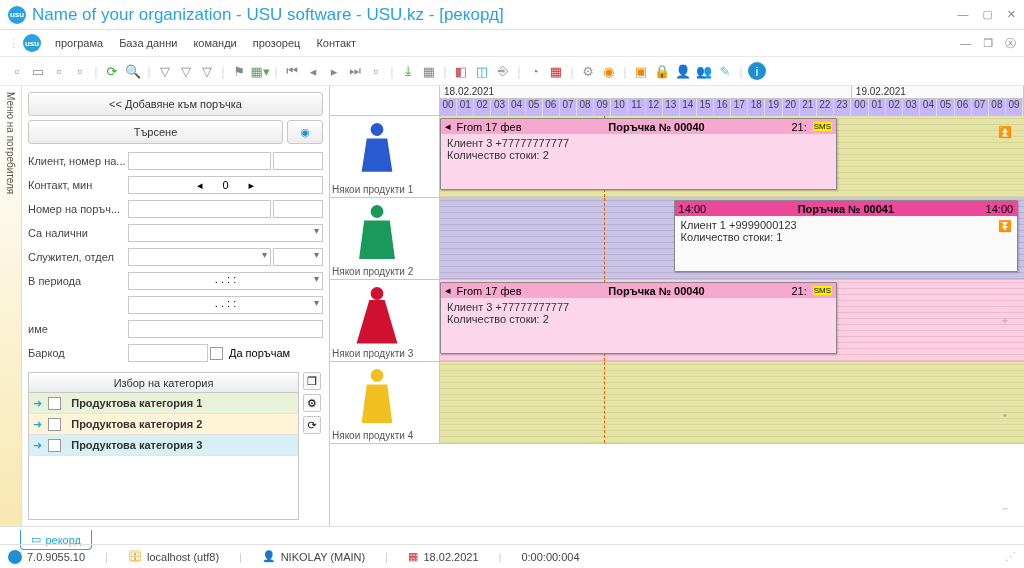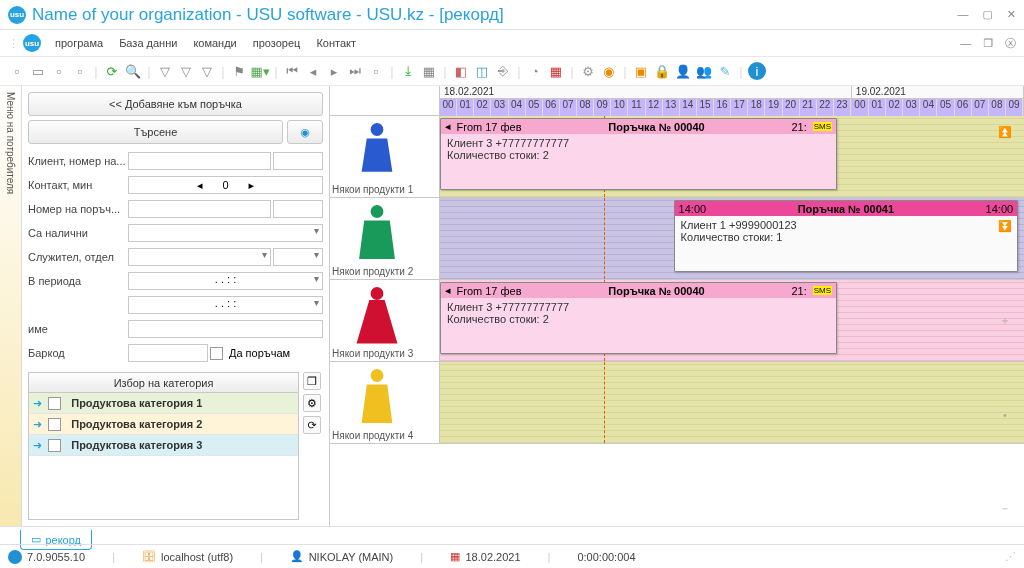--- a/index.html
+++ b/index.html
@@ -83,21 +83,21 @@
 .card.white .chead { background: #ec4899; }
 .card.white { background: #fafafa; }
 .nowline { position: absolute; top: 0; bottom: 0; width: 0; border-left: 1px dashed #e06000; }
 
 .scrolly { position: absolute; right: 14px; top: 0; bottom: 0; width: 10px; display: flex; flex-direction: column; align-items: center; justify-content: space-between; padding: 40px 0 10px; color: #aaa; gap: 6px;}
 .scrollyg { font-size:11px; }
 
 .tabbar { height: 24px; display: flex; align-items: flex-end; padding-left: 20px; border-top: 1px solid #e0e0e0; }
 .tab { border: 1px solid #29a3e0; border-top: none; border-radius: 0 0 4px 4px; padding: 3px 10px; color: #29a3e0; background: #fff; display: flex; align-items: center; gap: 4px; }
 
-.statusbar { position: absolute; bottom: 0; left: 0; right: 0; height: 24px; display: flex; align-items: center; padding: 0 8px; gap: 27px; border-top: 1px solid #e0e0e0; color: #444; }
+.statusbar { position: absolute; bottom: 0; left: 0; right: 0; height: 24px; display: flex; align-items: center; padding: 0 8px; gap: 20px; border-top: 1px solid #e0e0e0; color: #444; }
 .statusbar .chip { display: flex; align-items: center; gap: 5px; }
 .statusbar .sep { color: #ccc; }
 .si { width: 14px; height: 14px; display: inline-block; border-radius: 50%; }
 .si.info { background: #2090d0; }
 .svgperson { width: 60px; height: 64px; }
 </style>
 </head>
 <body>
 
 <div class="titlebar">

